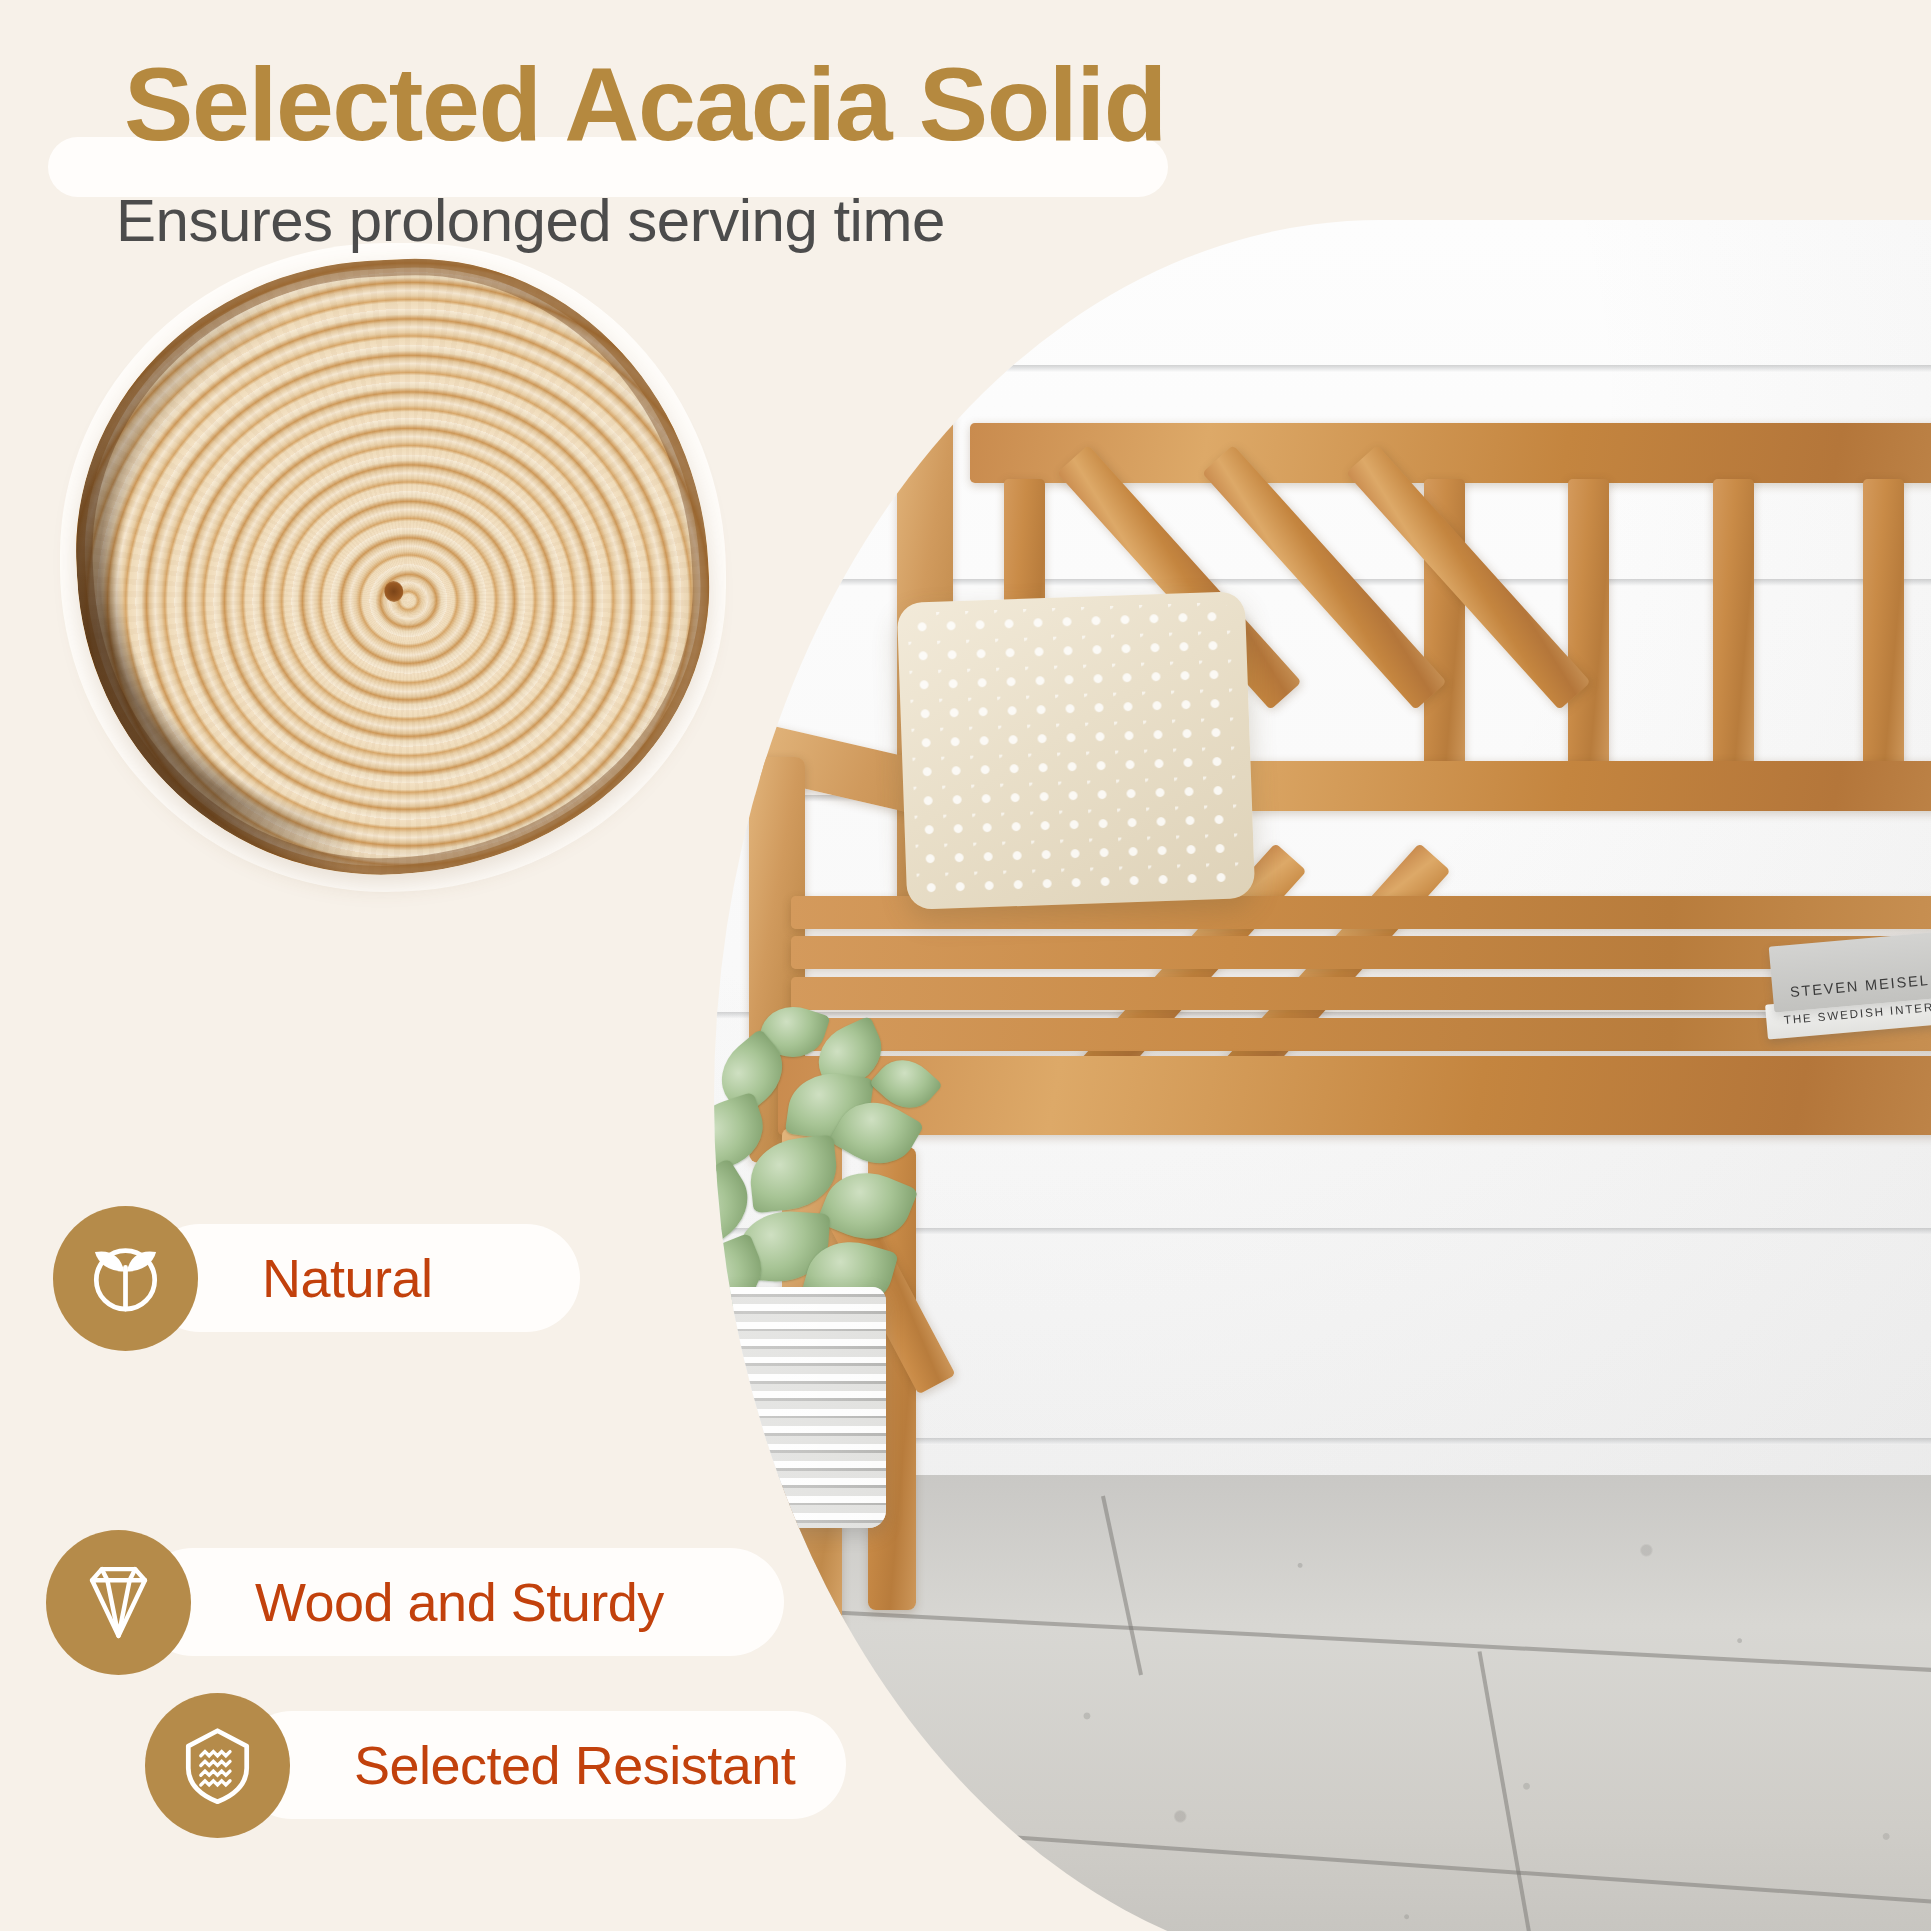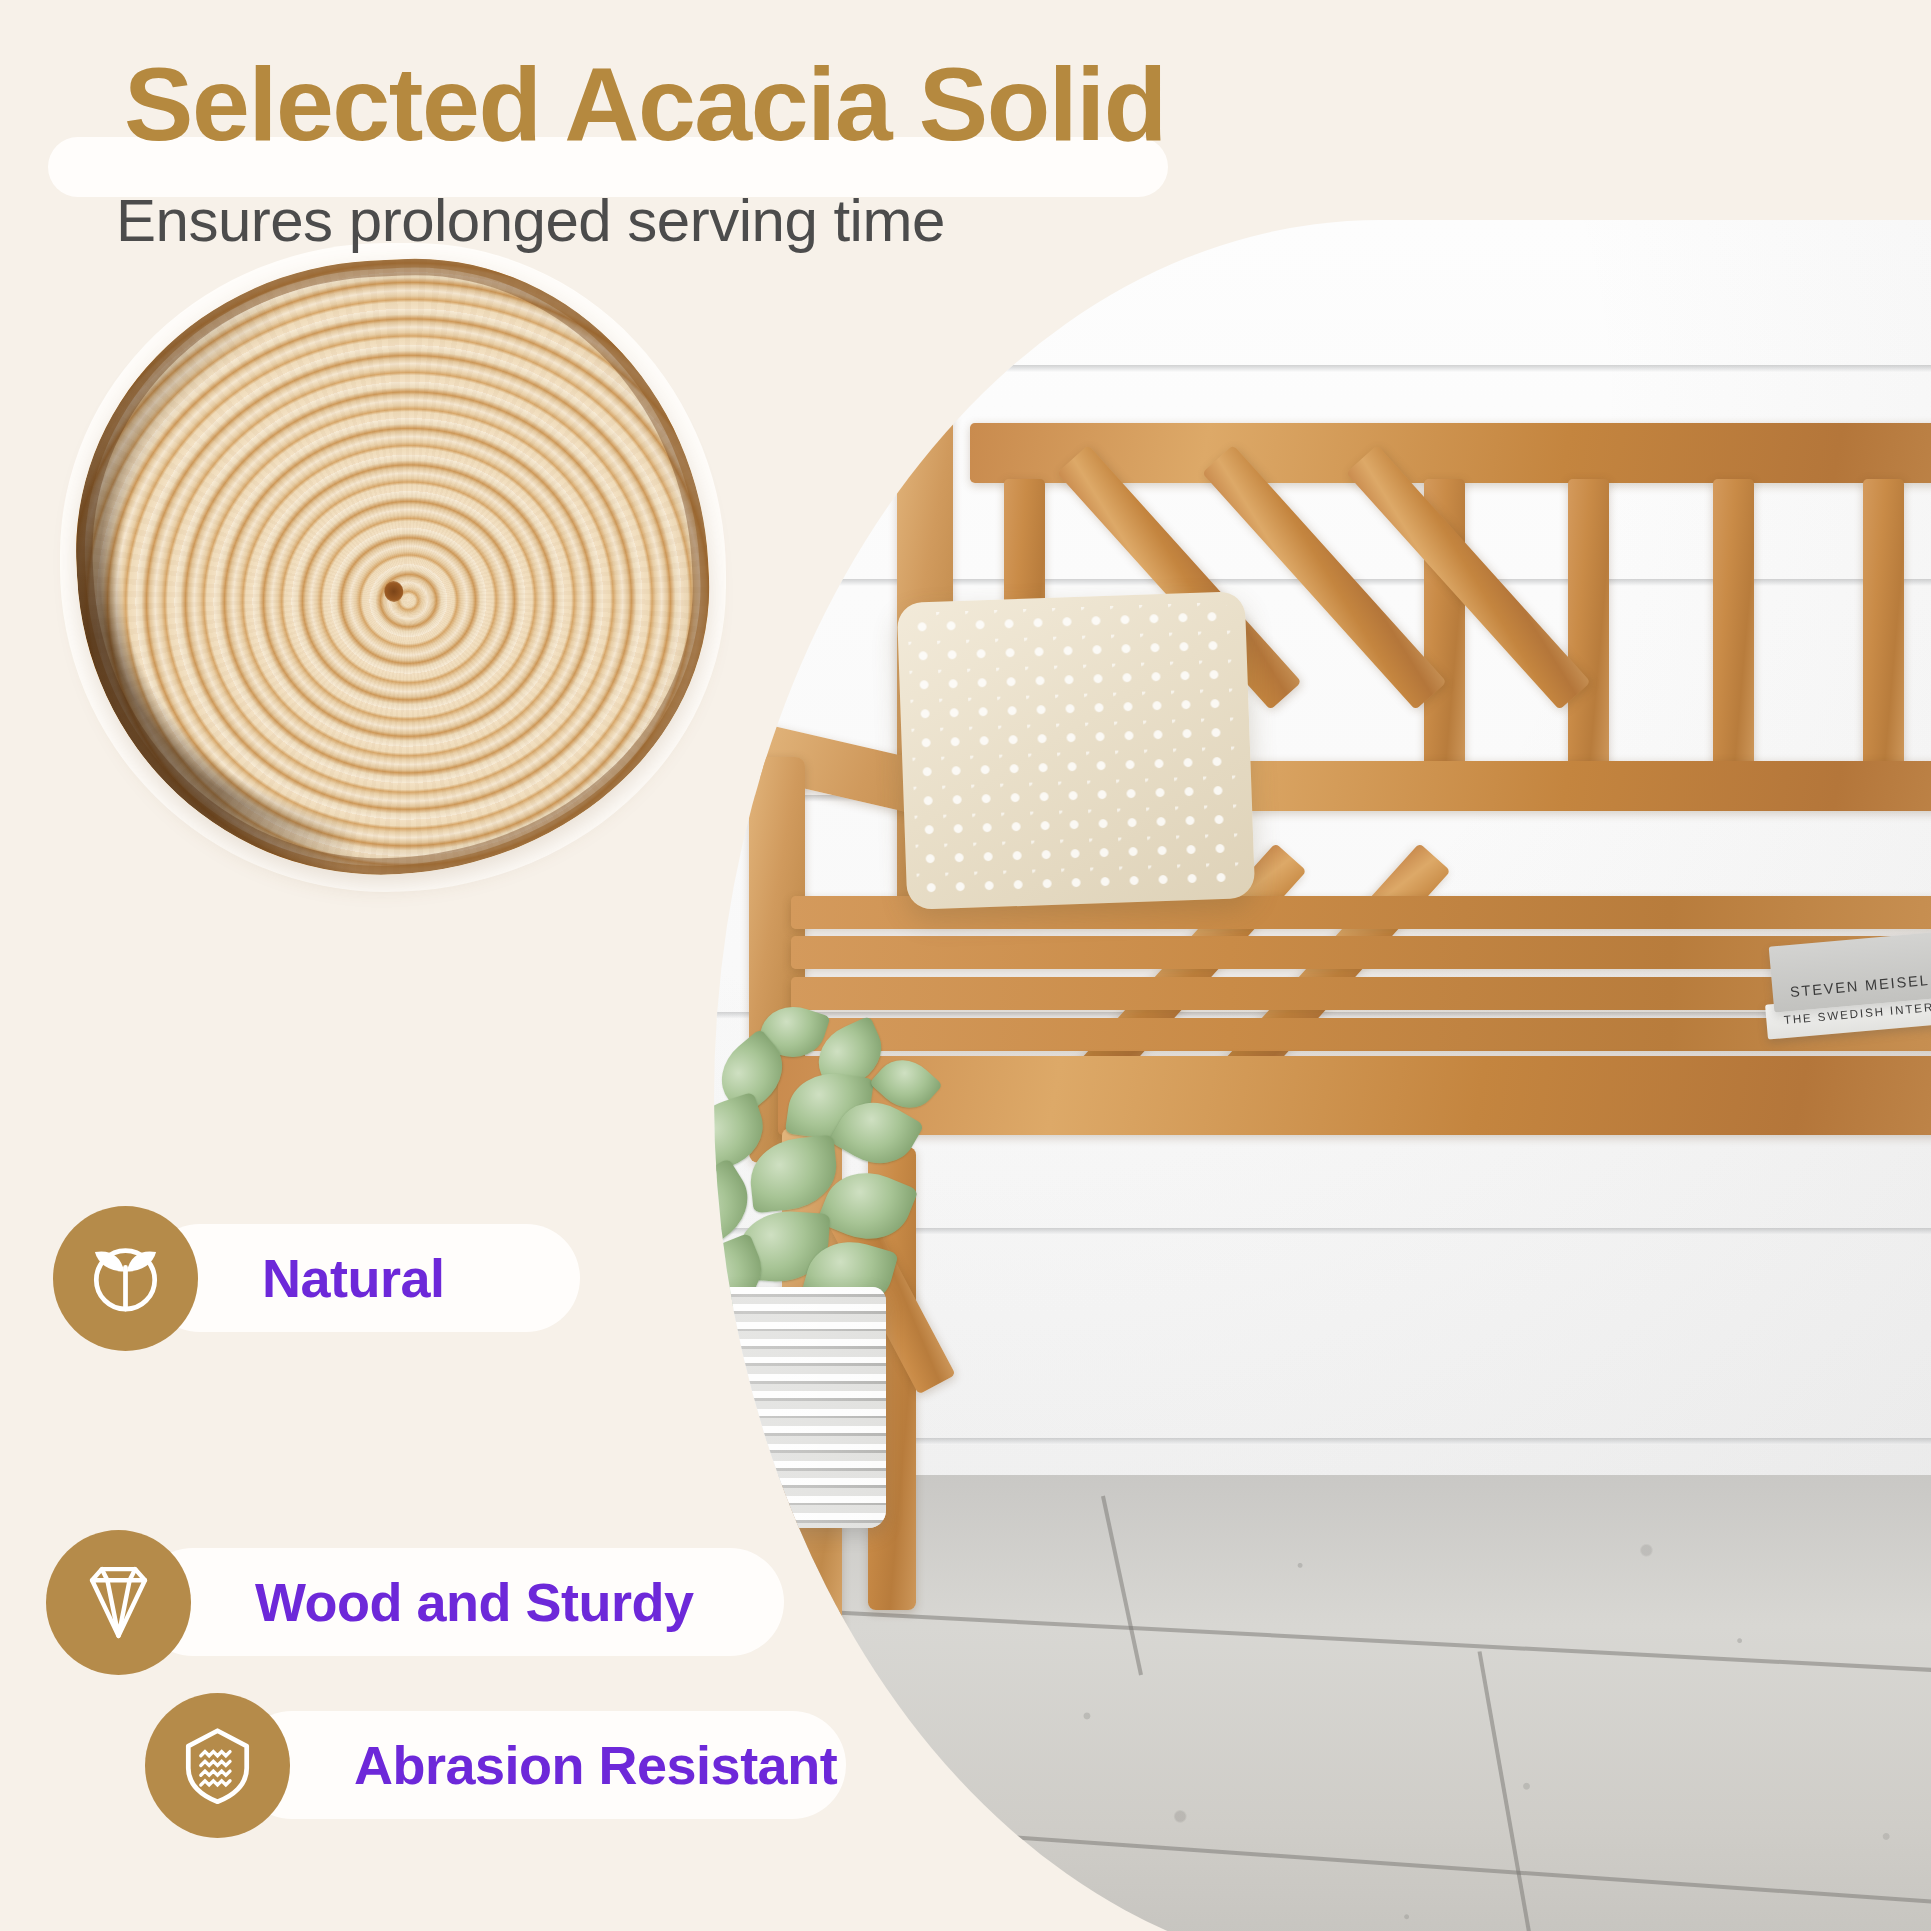--- a/index.html
+++ b/index.html
@@ -201,22 +201,22 @@
   
   #features{position:absolute;left:0;top:1197px;width:966px;height:676px;}
   .feature{position:absolute;display:flex;align-items:center;height:162px;}
   .feature-pill{
     position:absolute;left:93px;top:27px;height:108px;
     background:#fffdfb;border-radius:54px;
     display:flex;align-items:center;
   }
   .feature-label{
     position:relative;z-index:3;
-    font-size:54px;font-weight:700;letter-spacing:-0.5px;
-    color:#6d28d9;white-space:nowrap;line-height:1;
+    font-size:54px;font-weight:400;letter-spacing:-0.5px;
+    color:#c2410c;white-space:nowrap;line-height:1;
   }
   .feature-badge{
     position:relative;z-index:4;
     width:145px;height:145px;border-radius:50%;
     background:#b58b4a;
     display:flex;align-items:center;justify-content:center;
     flex:0 0 auto;
   }
   .feature-badge svg{display:block;}
 </style>
@@ -370,20 +370,20 @@
           <path d="M32 7 L53 18 L53 34 C53 46, 43 54, 32 58 C21 54, 11 46, 11 34 L11 18 Z" fill="none" stroke="#ffffff" stroke-width="3.4" stroke-linejoin="round"></path>
           <g stroke="#ffffff" stroke-width="2.4" fill="none" stroke-linecap="round">
             <path d="M20 25 l3 -3 l3 3 l3 -3 l3 3 l3 -3 l3 3 l3 -3"></path>
             <path d="M20 32 l3 -3 l3 3 l3 -3 l3 3 l3 -3 l3 3 l3 -3"></path>
             <path d="M20 39 l3 -3 l3 3 l3 -3 l3 3 l3 -3 l3 3 l3 -3"></path>
             <path d="M20 46 l3 -3 l3 3 l3 -3 l3 3 l3 -3 l3 3 l3 -3"></path>
           </g>
         </svg>
       </div>
       <div class="feature-pill" style="left:93px;top:27px;width:608px;background:transparent;padding-left:116px;box-sizing:border-box;">
-        <span class="feature-label">Abrasion Resistant</span>
+        <span class="feature-label">Selected Resistant</span>
       </div>
     </div>
 
   </div>
 
 </div>
 
 
 </body></html>

